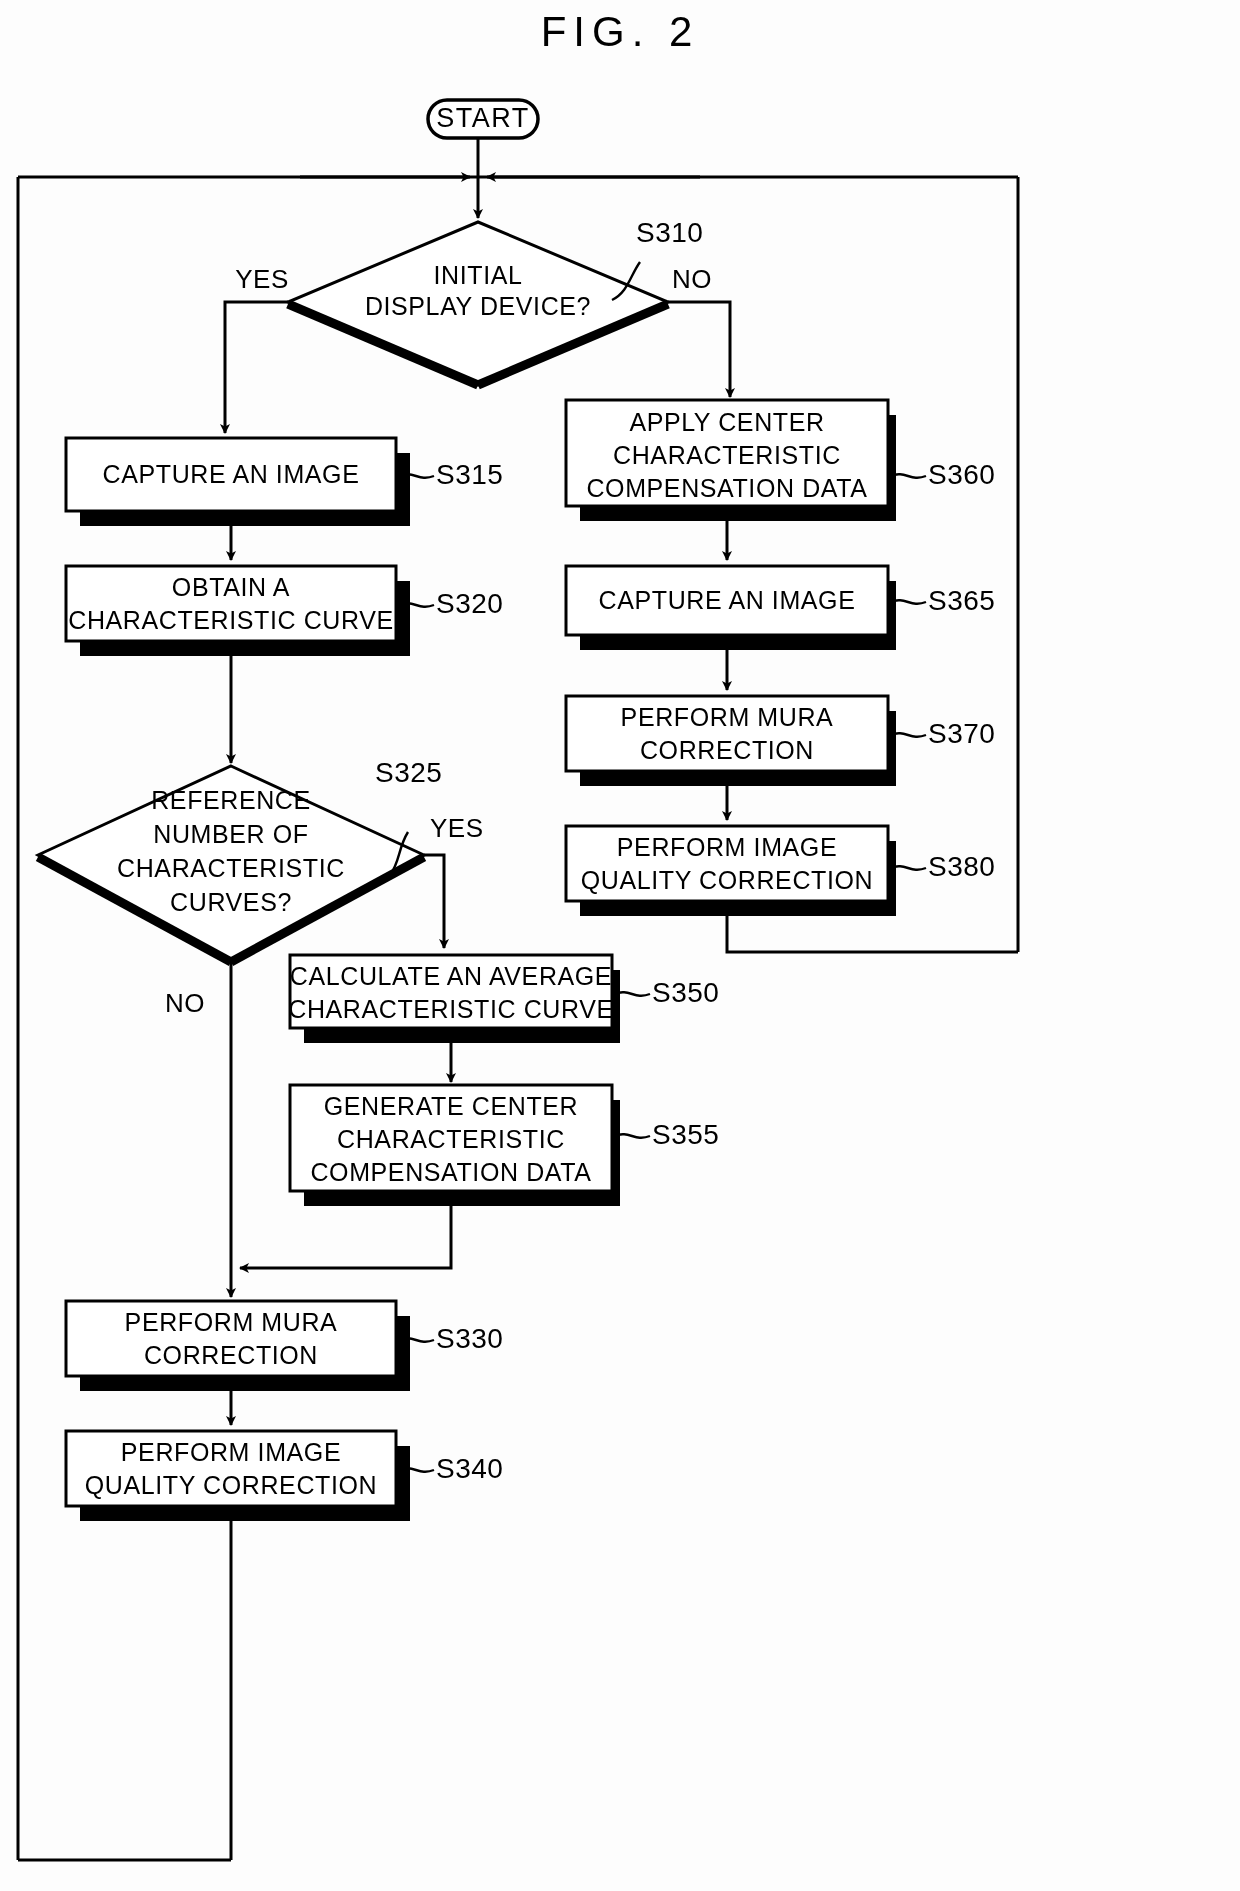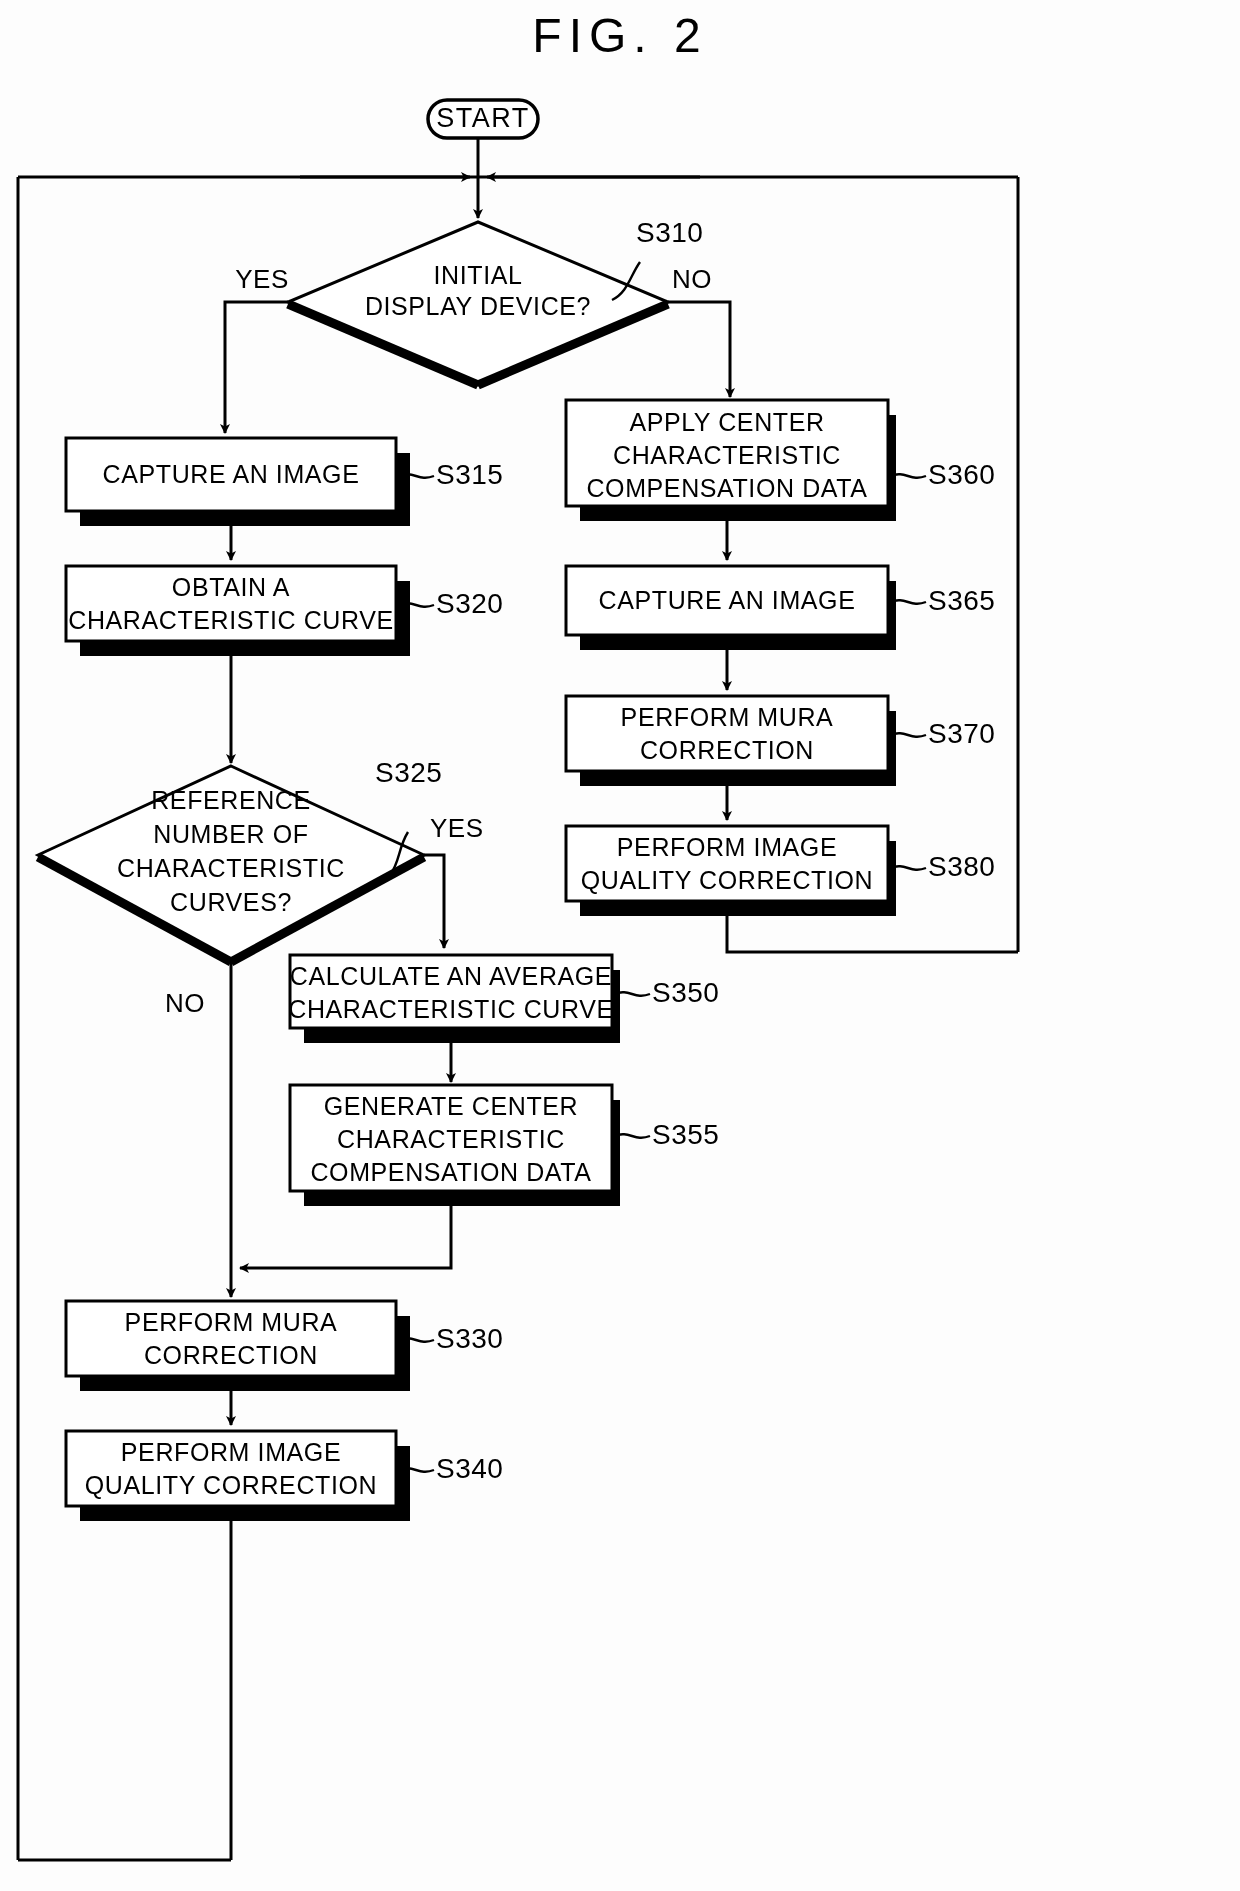--- a/index.html
+++ b/index.html
@@ -17,21 +17,21 @@
     height: 1891px;
     background: #fdfdfd;
     overflow: hidden;
   }
   #fig-title {
     position: absolute;
     left: 0;
     top: 8px;
     width: 1240px;
     text-align: center;
-    font-size: 48px;
+    font-size: 42px;
     letter-spacing: 7px;
     font-family: "Liberation Sans", sans-serif;
   }
   svg#flow {
     position: absolute;
     left: 0;
     top: 0;
     width: 1240px;
     height: 1891px;
   }

